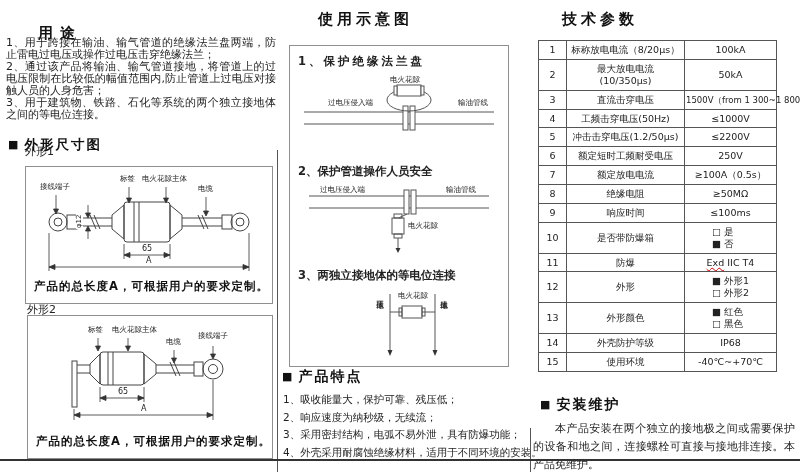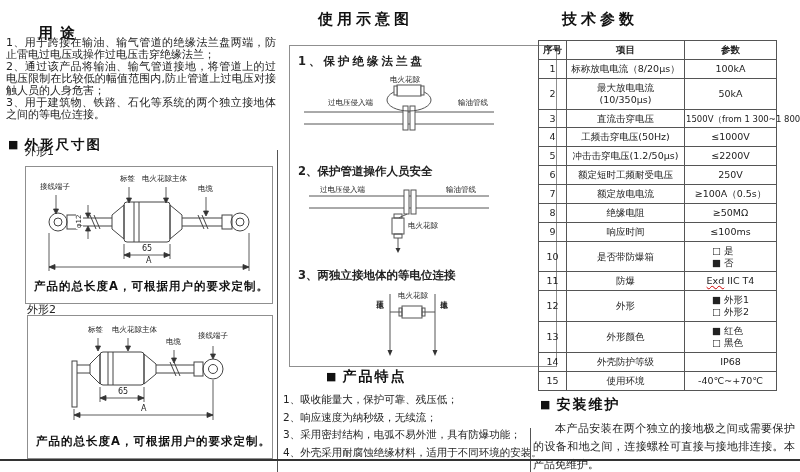--- a/index.html
+++ b/index.html
@@ -155,21 +155,21 @@
     <div class="lbl" style="left:84px;top:10px;">电火花隙主体</div>
     <div class="lbl" style="left:138px;top:22px;">电缆</div>
     <div class="lbl" style="left:170px;top:16px;">接线端子</div>
     <div class="dim" style="left:89px;top:72px;">65</div>
     <div class="dim" style="left:112px;top:89px;">A</div>
     <div class="caption" style="left:8px;top:118px;">产品的总长度A，可根据用户的要求定制。</div>
   </div>
 
   <div class="abs h1" style="left:318px;top:10px;letter-spacing:4px;">使用示意图</div>
 
-  <div class="draw-box" style="left:289px;top:45px;width:218px;height:320px;padding-left:48px;">
+  <div class="draw-box" style="left:289px;top:45px;width:218px;height:320px;">
 
     <div class="mid-item ls3" style="left:8px;top:8px;">1、保护绝缘法兰盘</div>
     <svg style="left:14px;top:30px;" width="190" height="62" viewBox="0 0 190 62">
       <g stroke="#555" fill="none" stroke-width="1">
         <line x1="0" y1="36" x2="190" y2="36"></line>
         <line x1="0" y1="48" x2="190" y2="48"></line>
         <rect x="99" y="30" width="5" height="24" fill="#fff"></rect>
         <rect x="106" y="30" width="5" height="24" fill="#fff"></rect>
         <ellipse cx="105" cy="24" rx="22" ry="11"></ellipse>
         <rect x="93" y="9" width="24" height="11" fill="#fff"></rect>
@@ -211,43 +211,38 @@
         <rect x="37" y="20" width="3" height="8"></rect>
       </g>
       <polygon points="2.5,62 7.5,62 5,68" fill="#333"></polygon>
       <polygon points="47.5,62 52.5,62 50,68" fill="#333"></polygon>
     </svg>
     <div class="lbl" style="left:108px;top:246px;">电火花隙</div>
     <div class="vtext" style="left:86px;top:248px;">接地体一</div>
     <div class="vtext" style="left:150px;top:248px;">接地体二</div>
   </div>
 
-  <div class="abs h2" style="left:282px;top:368px;font-size:14px;margin-left:44px;"><span class="bullet">■</span><span>产品特点</span></div>
+  <div class="abs h2" style="left:282px;top:368px;font-size:14px;"><span class="bullet">■</span><span>产品特点</span></div>
 
   <div class="abs feat" style="left:283px;top:391px;">
     <p>1、吸收能量大，保护可靠、残压低；</p>
     <p>2、响应速度为纳秒级，无续流；</p>
     <p>3、采用密封结构，电弧不易外泄，具有防爆功能；</p>
     <p>4、外壳采用耐腐蚀绝缘材料，适用于不同环境的安装。</p>
   </div>
 
   <div class="abs h1" style="left:562px;top:10px;letter-spacing:4px;">技术参数</div>
 
   <table class="tech-table">
     <colgroup>
         <col style="width:28px">
         <col style="width:118px">
         <col style="width:92px">
       </colgroup>
     <tbody>
-        <tr>
-      <th>序号</th>
-      <th>项目</th>
-      <th>参数</th>
-    </tr>
     <tr>
       <td>1</td>
       <td>标称放电电流（8/20μs）</td>
       <td>100kA</td>
     </tr>
     <tr>
       <td>2</td>
       <td>
             <div>最大放电电流</div>
             <div>(10/350μs)</div>

